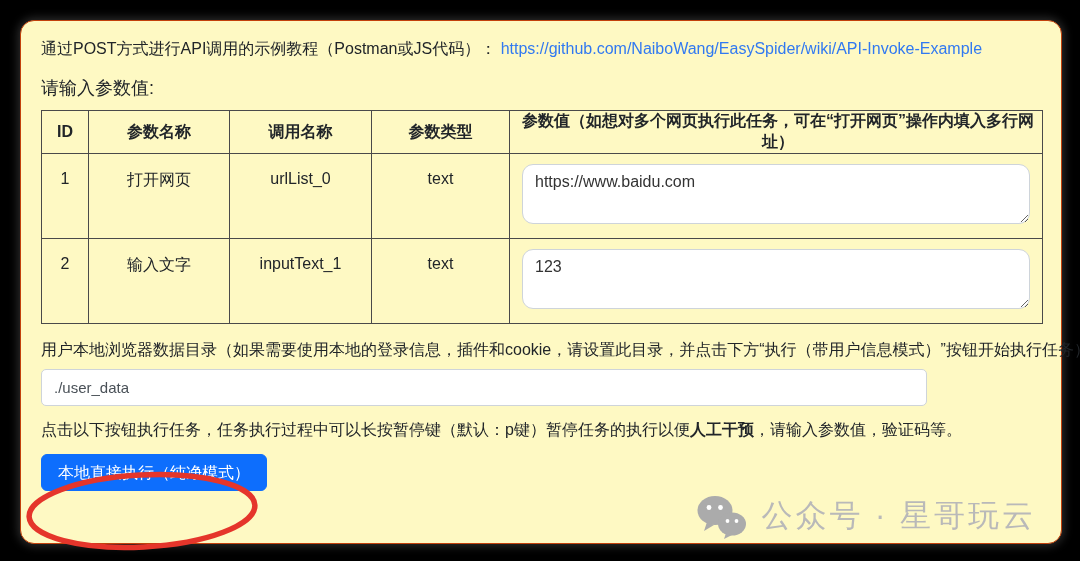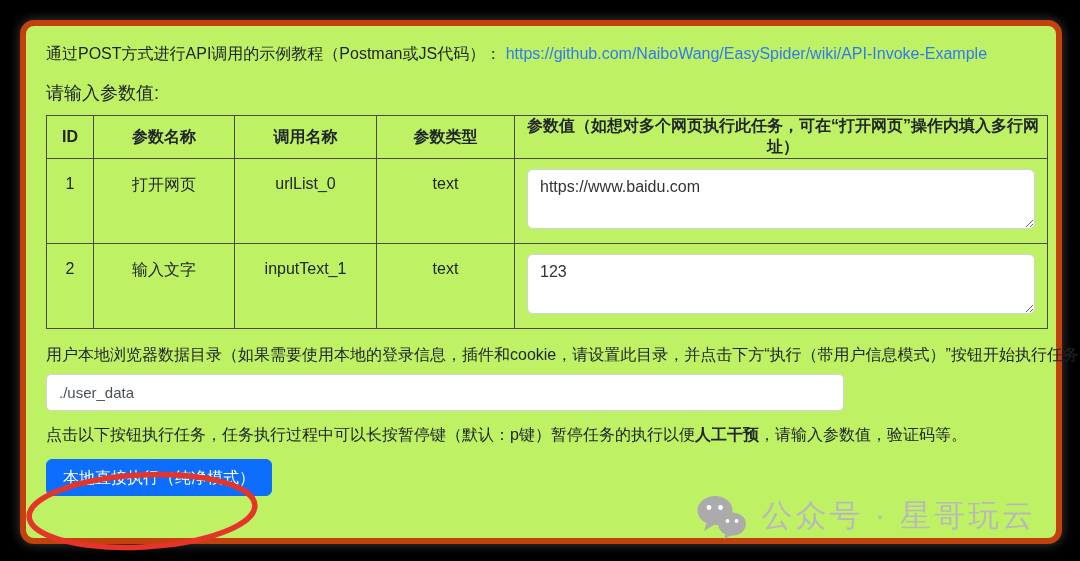--- a/index.html
+++ b/index.html
@@ -8,22 +8,22 @@
     background:#000;
     position:relative;
     font-family:"Liberation Sans","DejaVu Sans",sans-serif;
     color:#212529;
     overflow:hidden;
   }
   .card {
     position:absolute;
     left:20px; top:20px;
     width:1042px; height:524px;
-    background:#bef264;
-    border:6px solid #c2410c;
+    background:#fef9c3;
+    border:1px solid #c2410c;
     border-radius:14px;
     padding:10px 20px 0 20px;
     box-shadow:0 0 10px 2px rgba(130,130,130,0.35);
   }
   .intro { font-size:16px; line-height:24px; margin-top:6px; white-space:nowrap; }
   .intro a { color:#3179f1; text-decoration:none; }
   .btn {
     display:inline-block;
     background:#0d6efd;
     color:#fff;
@@ -51,32 +51,32 @@
     vertical-align:middle;
   }
   table.params th { font-weight:bold; height:42px; padding:0 8px; }
   table.params th.value-col { text-align:center; padding-left:12px; }
   table.params td { height:82px; vertical-align:top; padding-top:0; }
   table.params td.plain { vertical-align:top; padding-top:16px; }
   table.params td.value-cell { padding:10px 12px; }
   textarea.param-value {
     width:100%; height:60px;
     border:1px solid #ced4da;
-    border-radius:6px;
+    border-radius:11px;
     padding:8px 12px;
     font-size:16px;
     font-family:inherit;
     color:#333;
     resize:both;
     outline:none;
   }
   .userdir-label { margin-top:16px; font-size:16px; line-height:20px; white-space:nowrap; }
   .userdir-input {
     margin-top:9px;
-    width:798px; height:37px;
+    width:886px; height:37px;
     border:1px solid #ced4da;
     border-radius:5px;
     padding:6px 12px;
     font-size:15px;
     color:#495057;
     font-family:inherit;
     outline:none;
   }
   .run-note { margin-top:14px; font-size:16px; line-height:20px; white-space:nowrap; }
   .run-note b { font-weight:bold; }

